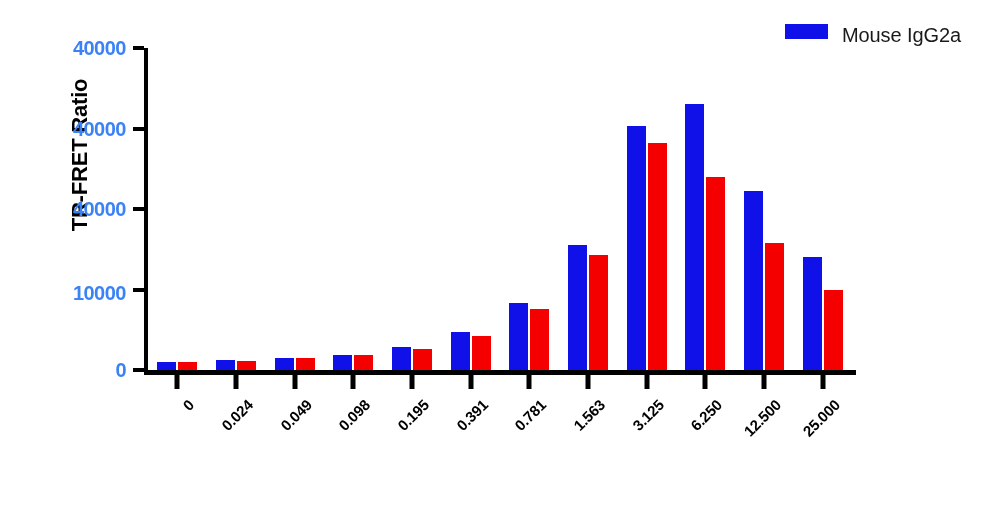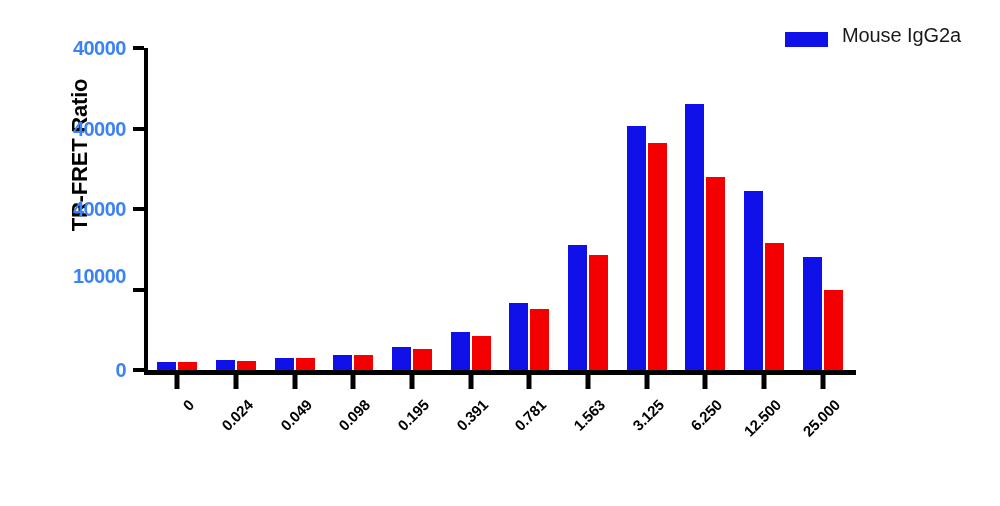--- a/index.html
+++ b/index.html
@@ -26,21 +26,21 @@
   .legend {
     position: absolute;
     left: 785px;
     top: 24px;
     display: flex;
     flex-direction: column;
     gap: 28px;
   }
   .legend-entry {
     display: flex;
-    align-items: flex-end;
+    align-items: flex-start;
     gap: 14px;
   }
   .legend-swatch {
     width: 43px;
     height: 15px;
     display: block;
   }
   .legend-label {
     font-size: 20px;
     color: #1a1a1a;
@@ -164,21 +164,21 @@
 
   <div class="y-title">TR-FRET Ratio</div>
 
 
   <div class="plot" id="plot">
     <div class="axis-v"></div>
     <div class="axis-h"></div>
   <div class="ytick" style="top: 320px;"></div>
       <div class="ytick-label" style="top: 322px;">0</div>
       <div class="ytick" style="top: 239.5px;"></div>
-      <div class="ytick-label" style="top: 228px;">10000</div>
+      <div class="ytick-label" style="top: 245px;">10000</div>
       <div class="ytick" style="top: 159px;"></div>
       <div class="ytick-label" style="top: 161px;">40000</div>
       <div class="ytick" style="top: 78.5px;"></div>
       <div class="ytick-label" style="top: 80.5px;">40000</div>
       <div class="ytick" style="top: -2px;"></div>
       <div class="ytick-label" style="top: 0px;">40000</div>
       <div class="xtick" style="left: 29.3333px;"></div>
       <div class="xtick-label" style="left: 37.3333px;">0</div>
       <div class="bar blue" title="Mouse IgG2a @ 0 = 1000" style="background: rgb(16, 16, 232); height: 8.05px; width: 19px; left: 9.33333px;"></div>
       <div class="bar red" title="Mouse IgG2b @ 0 = 950" style="background: rgb(245, 0, 0); height: 7.6475px; width: 19px; left: 30.3333px;"></div>

